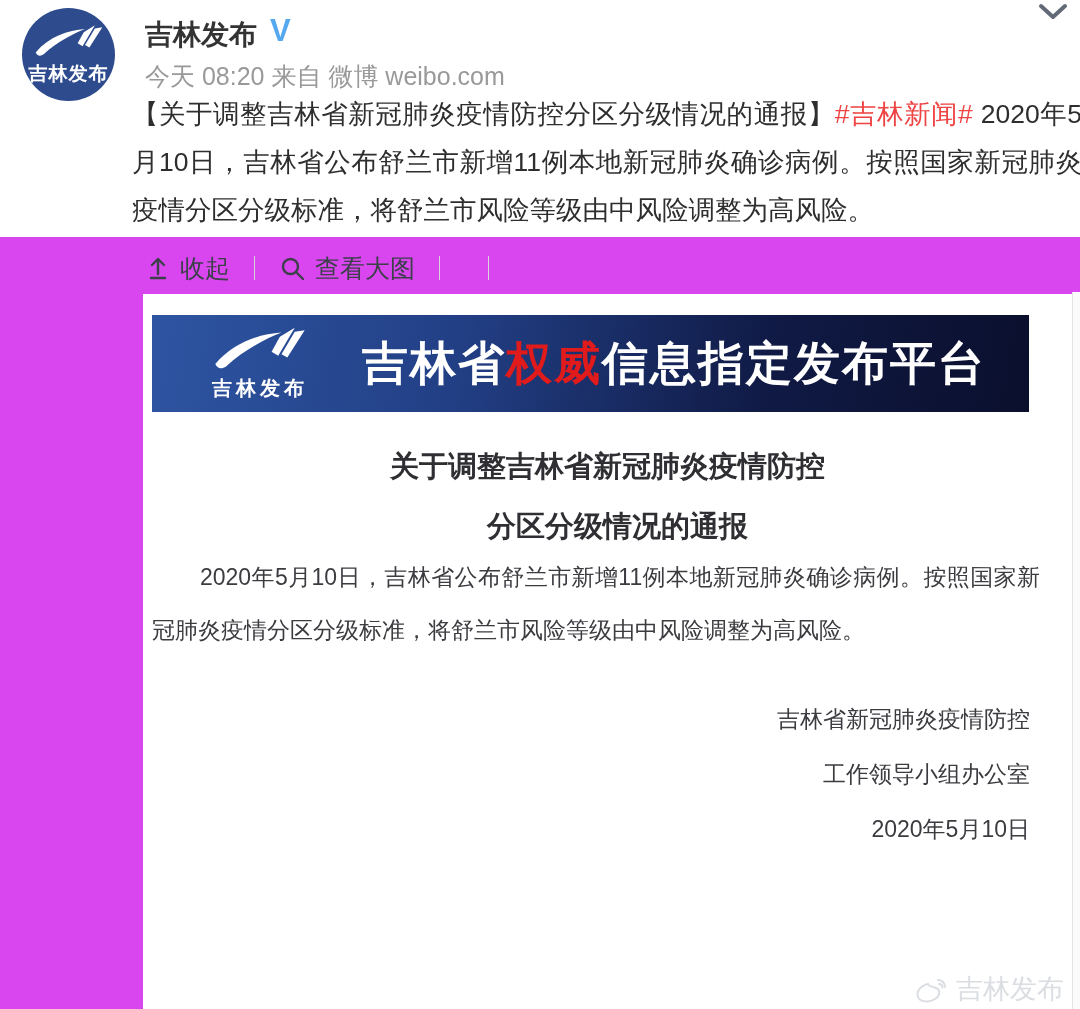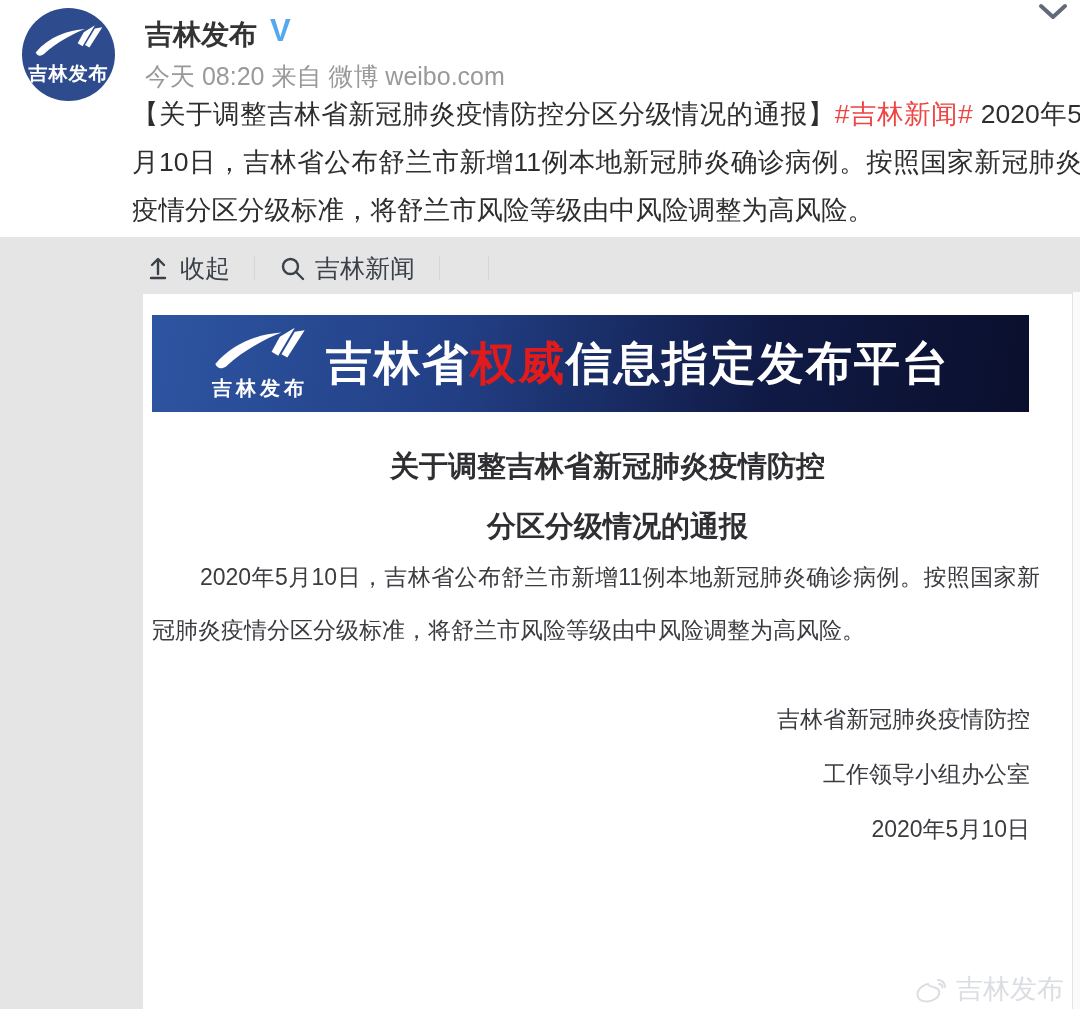--- a/index.html
+++ b/index.html
@@ -25,21 +25,21 @@
   .chevron-more { position:absolute; right:12px; top:3px; cursor:pointer; }
 
   
   .post-text {
     position:absolute; left:132px; top:90px; width:950px;
     font-size:26.5px; line-height:48px; color:#2e2e2e; text-align:justify;
   }
   .post-text .hashtag { color:#ef4444; cursor:pointer; }
 
   
-  .viewer { position:absolute; left:0; top:237px; width:1080px; height:772px; background:#e5e5e5; }
+  .viewer { position:absolute; left:0; top:237px; width:1080px; height:772px; background:#d946ef; }
   .toolbar {
     position:absolute; left:145px; top:13px; height:36px;
     display:flex; align-items:center; font-size:25px; color:#3b4049;
   }
   .tool { display:flex; align-items:center; gap:9px; cursor:pointer; white-space:nowrap; }
   .tool svg { display:block; }
   .divider { width:1px; height:24px; background:#d5d5da; margin:0 24px; }
   .scroll-strip {
     position:absolute; right:0; top:55px; width:8px; height:717px;
     background:#fbfbfc; border-left:1px solid #e4e4e8; cursor:pointer;
@@ -51,21 +51,21 @@
     background:#fff; overflow:hidden; cursor:pointer;
   }
   .banner {
     margin:21px 0 0 9px; width:877px; height:97px;
     background:linear-gradient(100deg,#2e55a2 0%,#223f85 35%,#101a45 70%,#0a0f2c 100%);
     display:flex; align-items:center;
   }
   .banner-logo { margin-left:42px; width:132px; text-align:center; }
   .banner-logo svg { display:block; margin:0 auto; }
   .banner-logo-label { color:#fff; font-size:20px; font-weight:bold; letter-spacing:4px; margin-top:1px; }
-  .banner-title { font-size:46px; font-weight:bold; color:#ffffff; letter-spacing:2px; white-space:nowrap; }
+  .banner-title { margin-left:36px; font-size:46px; font-weight:bold; color:#ffffff; letter-spacing:2px; white-space:nowrap; }
   .banner-title .hl { color:#e11b1b; }
 
   .doc-title { text-align:center; font-weight:bold; color:#2f2f33; font-size:29px; line-height:34px; }
   .doc-title.t1 { margin-top:37px; }
   .doc-title.t2 { margin-top:26px;margin-left:20px; }
 
   .doc-body { margin:8px 32px 0 9px; width:888px; font-size:23px; line-height:53px; color:#3b3b40; text-align:justify; }
   .doc-body p { text-indent:48px; margin:0; }
 
   .signature { margin:35px 42px 0 0; text-align:right; font-size:23px; line-height:55px; color:#3b3b40; }
@@ -110,21 +110,21 @@
           <path d="M6 23 L20 23"></path>
       </svg>
       <span>收起</span>
     </div>
     <div class="divider"></div>
     <div class="tool">
       <svg width="27" height="27" viewBox="0 0 27 27" fill="none" stroke="#3b4049" stroke-width="2.4" stroke-linecap="round">
         <circle cx="11.5" cy="11.5" r="7.5"></circle>
           <path d="M17.5 17.5 L24 24"></path>
       </svg>
-      <span>吉林新闻</span>
+      <span>查看大图</span>
     </div>
     <div class="divider"></div>
     <div class="divider"></div>
   </div>
 
   <div class="scroll-strip"></div>
 
   <div class="doc">
 
     <div class="banner">

